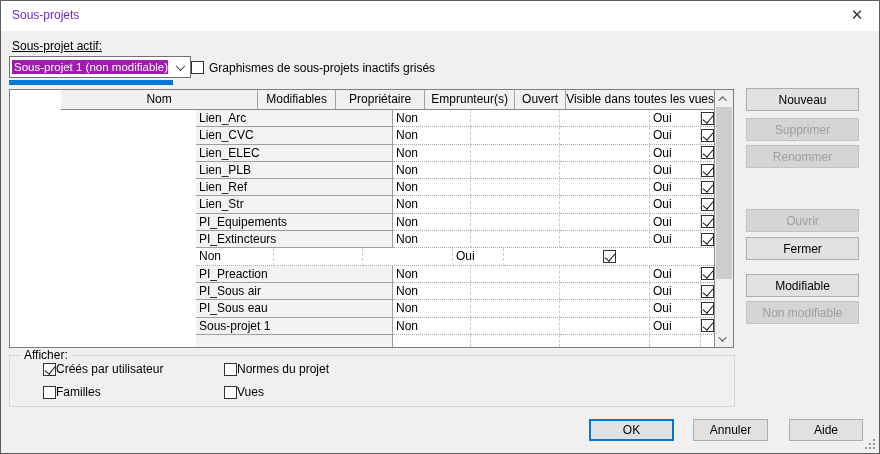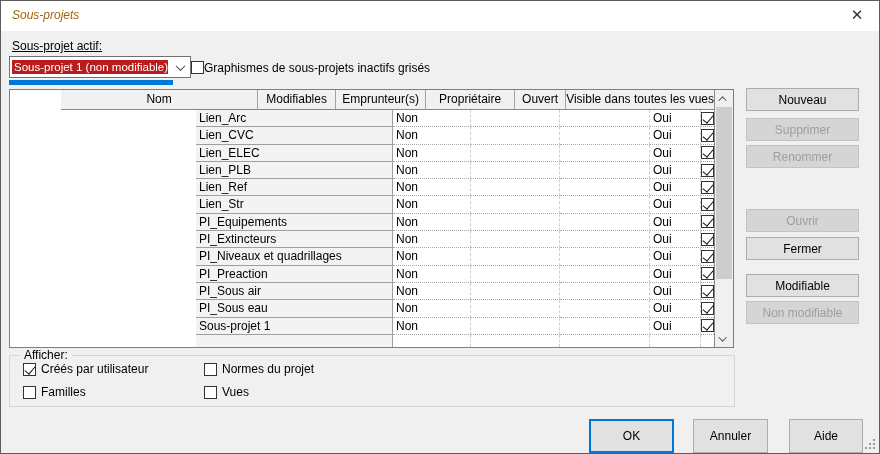--- a/index.html
+++ b/index.html
@@ -4,44 +4,44 @@
 <style>
   * { box-sizing: border-box; margin: 0; padding: 0; }
   html,body { width:880px; height:454px; background:#fff; }
   body { font-family:"Liberation Sans","DejaVu Sans",sans-serif; font-size:12px; color:#000; }
 
   #dialog { position:relative; width:880px; height:454px; background:#f0f0f0;
             border:1px solid #5c5c5c; overflow:hidden; }
 
   
   .titlebar { position:absolute; left:0; top:0; width:100%; height:30px; background:#ffffff; }
-  .title { position:absolute; left:11px; top:7px; font-size:12px; color:#a16207;font-style:italic; }
+  .title { position:absolute; left:11px; top:7px; font-size:12px; color:#6d28d9; }
   .close-btn { position:absolute; right:6px; top:2px; width:32px; height:24px;
                display:flex; align-items:center; justify-content:center;
                font-size:15px; color:#333; cursor:pointer; }
 
   
   .active-label { position:absolute; left:11px; top:38px;text-decoration:underline; }
   .combo { position:absolute; left:8px; top:55px; width:182px; height:22px;
            background:#fff; border:1px solid #707070; display:flex; align-items:center; }
   .combo-text { margin-left:2px; max-width:156px; overflow:hidden; white-space:nowrap;
-                background:#b91c1c; color:#fff; padding:1px 2px; font-size:11.5px; }
+                background:#a21caf; color:#fff; padding:1px 2px; font-size:11.5px; }
   .combo-arrow { position:absolute; right:0; top:0; width:19px; height:20px;
                  display:flex; align-items:center; justify-content:center; }
   .chev { width:7px; height:7px; border-right:1.5px solid #444; border-bottom:1.5px solid #444;
           transform:rotate(45deg) translate(-1px,-1px); }
   .combo-underline { position:absolute; left:8px; top:79px; width:164px; height:5px; background:#0078d7; }
 
   
   .cb { display:inline-block; width:13px; height:13px; background:#fff;
         border:1px solid #333; position:relative; flex:none; }
   .cb.checked::after { content:""; position:absolute; left:3px; top:0px; width:5px; height:9px;
         border-right:1.6px solid #111; border-bottom:1.6px solid #111; transform:rotate(40deg); }
 
-  .gray-opt { position:absolute; left:190px; top:60px; display:flex; align-items:flex-start; }
+  .gray-opt { position:absolute; left:190px; top:60px; display:flex; align-items:flex-start; gap:5px; }
 
   
   .grid { position:absolute; left:8px; top:88px; width:725px; height:259px;
           background:#fff; border:1px solid #7e7e7e; }
   .grid-content { position:absolute; left:0; top:0; right:19px; bottom:0;
                   display:flex; flex-direction:column; overflow:hidden;align-items:flex-end; }
   .hrow { display:flex; height:20px; flex:none; }
   .hcell { background:#f1f1f1; border-right:1px solid #a3a3a3; border-bottom:1px solid #858585;
            text-align:center; line-height:18px; overflow:hidden; white-space:nowrap; }
   .hcell:last-child { border-right:none; }
@@ -73,26 +73,26 @@
               background:#e1e1e1; border:1px solid #adadad; font-size:12px;
               display:flex; align-items:center; justify-content:center; cursor:pointer; }
   .side-btn.disabled { background:#d5d5d5; border-color:#c3c3c3; color:#9e9e9e; cursor:default; }
   #sb0{top:87px} #sb1{top:117px} #sb2{top:144px} #sb3{top:208px}
   #sb4{top:236px} #sb5{top:273px} #sb6{top:300px}
 
   
   .groupbox { position:absolute; left:8px; top:354px; width:726px; height:52px;
               border:1px solid #d5d5d5; }
   .group-label { position:absolute; left:10px; top:-8px; background:#f0f0f0; padding:0 4px; }
-  .opt { position:absolute; display:flex; align-items:center; gap:5px; cursor:pointer; }
+  .opt { position:absolute; display:flex; align-items:center; cursor:pointer;margin-left:20px; }
   #opt0{left:22px; top:361px} #opt1{left:203px; top:361px}
   #opt2{left:22px; top:384px} #opt3{left:203px; top:384px}
 
   
-  .foot-btn { position:absolute; top:418px; height:34px; background:#e1e1e1;
+  .foot-btn { position:absolute; top:418px; height:22px; background:#e1e1e1;
               border:1px solid #adadad; display:flex; align-items:center; justify-content:center;
               font-size:12px; cursor:pointer; }
   #fb0 { left:588px; width:85px; border:2px solid #0078d7; }
   #fb1 { left:692px; width:75px; }
   #fb2 { left:788px; width:74px; }
 
   
   .grip { position:absolute; right:4px; bottom:4px; width:10px; height:10px; }
   .grip i { position:absolute; width:2px; height:2px; background:#9a9a9a; }
   .grip i:nth-child(1){right:0; top:0} .grip i:nth-child(2){right:4px; top:4px}
@@ -122,22 +122,22 @@
   <div class="gray-opt">
     <span class="cb"></span>
     <span>Graphismes de sous-projets inactifs grisés</span>
   </div>
 
   <div class="grid">
     <div class="grid-content">
       <div class="hrow">
           <div class="hcell col0">Nom</div>
           <div class="hcell col1">Modifiables</div>
+          <div class="hcell col2">Propriétaire</div>
           <div class="hcell col3">Emprunteur(s)</div>
-          <div class="hcell col2">Propriétaire</div>
           <div class="hcell col4">Ouvert</div>
           <div class="hcell col5">Visible dans toutes les vues</div>
         </div>
       <div class="tbody">
           <div class="trow">
       <div class="cell c-name col0">Lien_Arc</div>
       <div class="cell c-mod col1">Non</div>
       <div class="cell c-own col2"></div>
       <div class="cell c-bor col3"></div>
       <div class="cell c-open col4">Oui</div>
@@ -209,21 +209,20 @@
       <div class="cell c-name col0">PI_Extincteurs</div>
       <div class="cell c-mod col1">Non</div>
       <div class="cell c-own col2"></div>
       <div class="cell c-bor col3"></div>
       <div class="cell c-open col4">Oui</div>
       <div class="cell c-vis col5">
         <span class="cb checked"></span>
       </div>
     </div>
           <div class="trow">
-      <div class="cell c-name col0">PI_Niveaux et quadrillages</div>
       <div class="cell c-mod col1">Non</div>
       <div class="cell c-own col2"></div>
       <div class="cell c-bor col3"></div>
       <div class="cell c-open col4">Oui</div>
       <div class="cell c-vis col5">
         <span class="cb checked"></span>
       </div>
     </div>
           <div class="trow">
       <div class="cell c-name col0">PI_Preaction</div>

